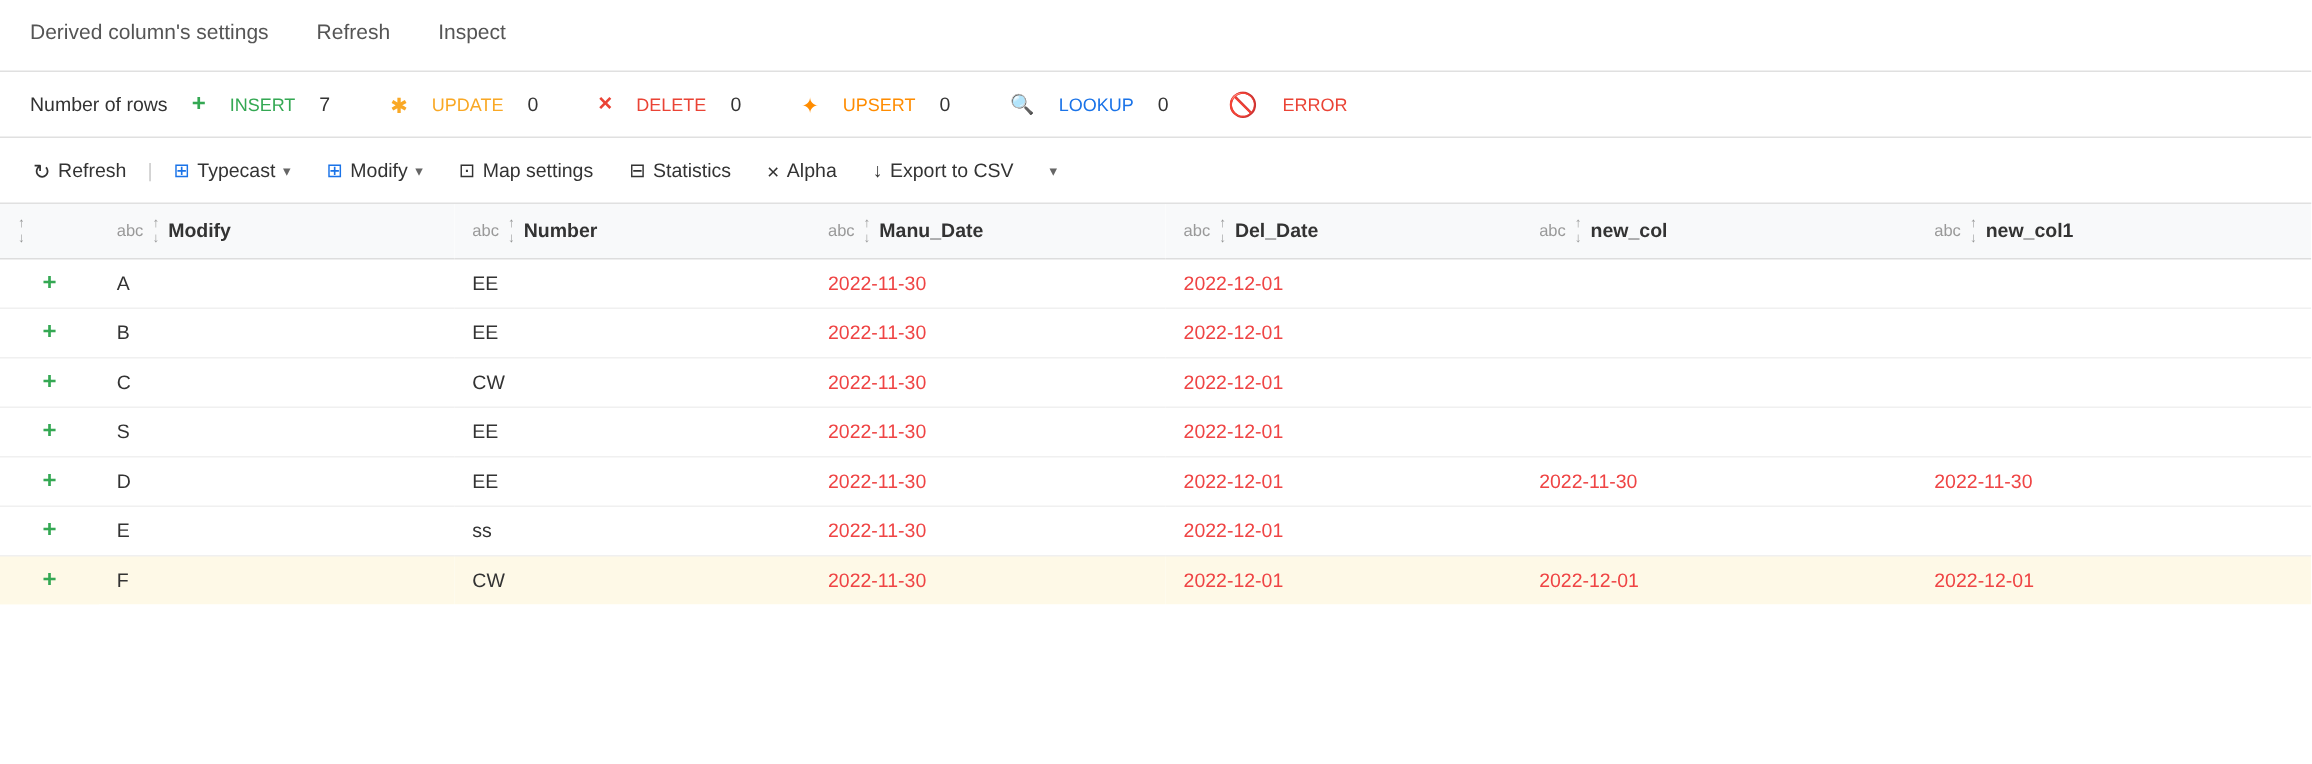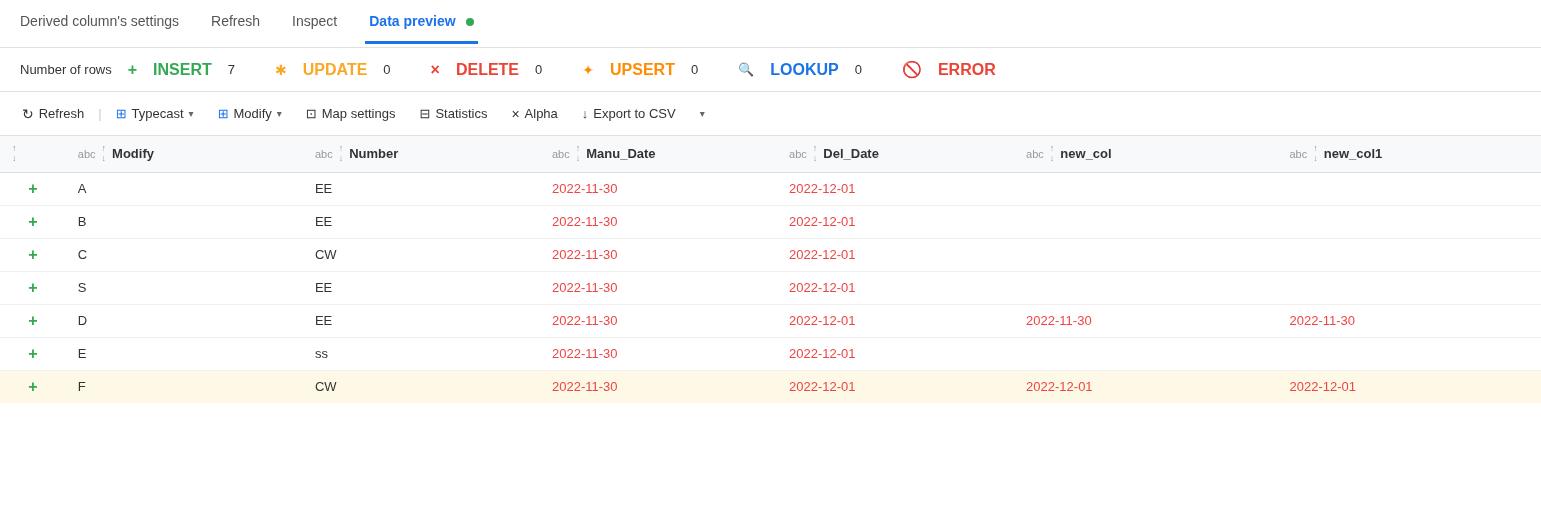--- a/index.html
+++ b/index.html
@@ -13,21 +13,21 @@
       padding: 12px 4px; cursor: pointer; color: #555; font-size: 14px; border-bottom: 3px solid transparent; position: relative; top: 1px;
     }
     .tab-item.active { color: #1a73e8; border-bottom: 3px solid #1a73e8; font-weight: 600; }
     .tab-dot { display: inline-block; width: 8px; height: 8px; background: #34a853; border-radius: 50%; margin-left: 6px; vertical-align: middle; }
 
     
     .stats-bar {
       display: flex; align-items: center; height: 44px; border-bottom: 1px solid #e0e0e0; padding: 0 20px; gap: 40px; background: #fff;
     }
     .stats-item { display: flex; align-items: center; gap: 16px; font-size: 13px; }
-    .stats-label { font-weight: 700; text-transform: uppercase; font-size: 16px; }
+    .stats-label { font-weight: 400; text-transform: uppercase; font-size: 12px; }
     .stats-count { font-weight: 400; }
     .insert-color { color: #34a853; }
     .update-color { color: #f9a825; }
     .delete-color { color: #ea4335; }
     .upsert-color { color: #ff8c00; }
     .lookup-color { color: #1a73e8; }
     .error-color { color: #ea4335; }
     .num-rows { font-size: 13px; color: #333; font-weight: 500; }
 
     
@@ -71,24 +71,20 @@
 <div class="tabs-bar">
   <div class="tab-item">
     <span>Derived column's settings</span>
   </div>
   <div class="tab-item">
     <span>Refresh</span>
   </div>
   <div class="tab-item">
     <span>Inspect</span>
   </div>
-  <div class="tab-item active">
-    <span>Data preview</span>
-    <span class="tab-dot"></span>
-  </div>
 </div>
 
 <div class="stats-bar">
   <div class="stats-item">
     <span class="num-rows">Number of rows</span>
     <span class="insert-color add-btn">+</span>
     <span class="stats-label insert-color">INSERT</span>
     <span class="stats-count">7</span>
   </div>
   <div class="stats-item">

